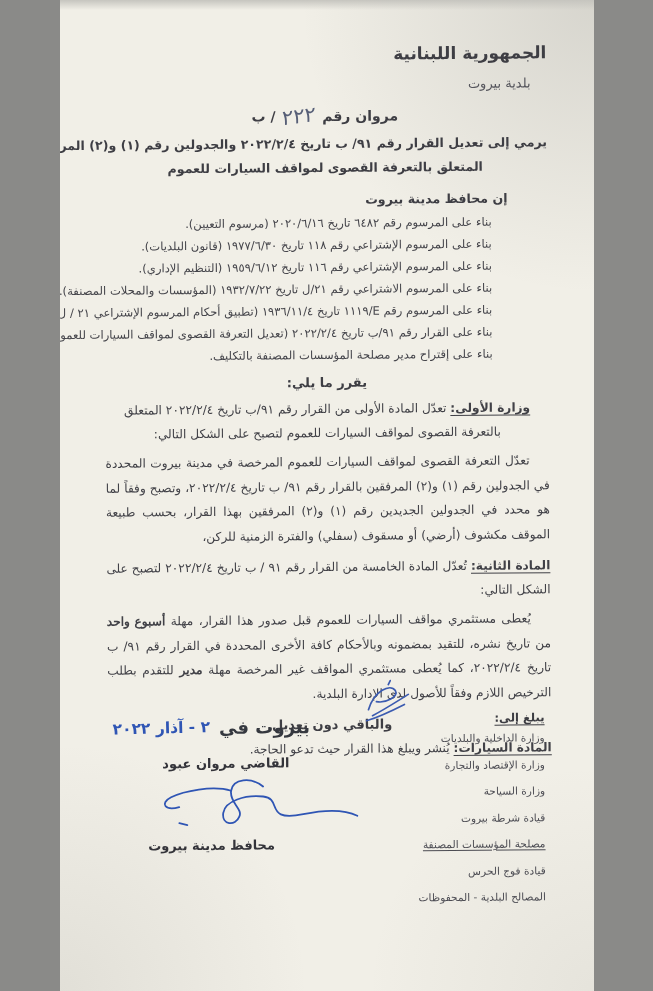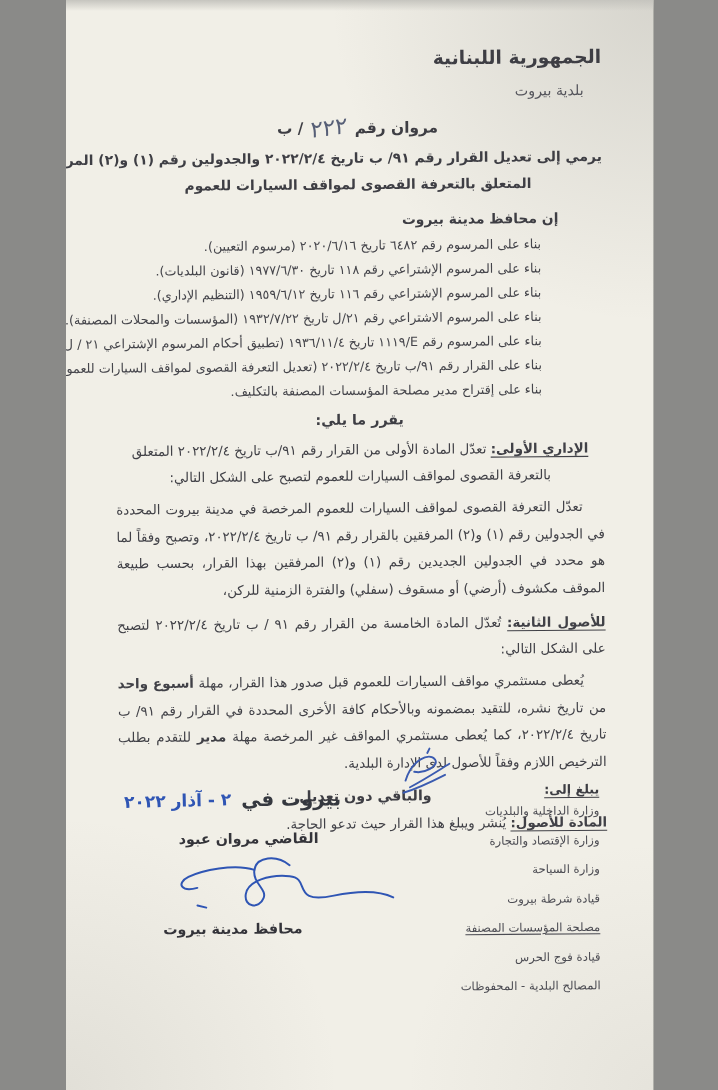--- a/index.html
+++ b/index.html
@@ -35,21 +35,21 @@
   .authority{margin-top:12px;margin-right:40px;font-weight:bold;font-size:12.6px;}
   .clauses{margin-top:5px;margin-right:56px;}
   .clause{font-size:11.6px;line-height:22px;white-space:nowrap;color:#45454b;}
 
   .decides{margin-top:9px;text-align:center;font-weight:bold;font-size:13px;}
 
   p.art{margin:7px 0 0 0;font-size:12.2px;line-height:24px;text-align:justify;color:#414147;}
   p.art.center2{text-align:center;}
   p.body{margin-top:5px;text-indent:20px;line-height:24.5px;}
   .art-title{font-weight:bold;text-decoration:underline;text-underline-offset:3px;}
-  .b{font-weight:bold;}
+  .b{font-weight:bold;font-family:Liberation Serif, serif;}
 
   .unchanged{margin-top:11px;text-align:center;font-weight:bold;font-size:13px;}
   p.art3{margin-top:5px;}
 
   
   .initials-svg{position:absolute;top:679px;left:296px;}
   .stamp-row{position:absolute;top:716px;left:50px;display:flex;direction:rtl;align-items:center;gap:9px;}
   .stamp-city{font-size:18px;color:#35383f;font-weight:bold;}
   .stamp-date{font-size:15.5px;font-weight:bold;color:#2f55b4;letter-spacing:1.5px;transform:rotate(-1deg);white-space:nowrap;}
   .judge{position:absolute;top:755px;left:88px;width:150px;text-align:center;font-weight:bold;font-size:13px;color:#34343a;}
@@ -91,33 +91,33 @@
         <div class="clause">بناء على المرسوم الإشتراعي رقم ١١٨ تاريخ ١٩٧٧/٦/٣٠ (قانون البلديات).</div>
         <div class="clause">بناء على المرسوم الإشتراعي رقم ١١٦ تاريخ ١٩٥٩/٦/١٢ (التنظيم الإداري).</div>
         <div class="clause">بناء على المرسوم الاشتراعي رقم ٢١/ل تاريخ ١٩٣٢/٧/٢٢ (المؤسسات والمحلات المصنفة).</div>
         <div class="clause">بناء على المرسوم رقم E/١١١٩ تاريخ ١٩٣٦/١١/٤ (تطبيق أحكام المرسوم الإشتراعي ٢١ / ل).</div>
         <div class="clause">بناء على القرار رقم ٩١/ب تاريخ ٢٠٢٢/٢/٤ (تعديل التعرفة القصوى لمواقف السيارات للعموم).</div>
         <div class="clause">بناء على إقتراح مدير مصلحة المؤسسات المصنفة بالتكليف.</div>
       </div>
 
       <div class="decides">يقرر ما يلي:</div>
 
-      <p class="art center2"><span class="art-title">الإداري الأولى:</span>
+      <p class="art center2"><span class="art-title">وزارة الأولى:</span>
         <span>تعدّل المادة الأولى من القرار رقم ٩١/ب تاريخ ٢٠٢٢/٢/٤ المتعلق بالتعرفة القصوى لمواقف السيارات للعموم لتصبح على الشكل التالي:</span></p>
 
       <p class="art body">تعدّل التعرفة القصوى لمواقف السيارات للعموم المرخصة في مدينة بيروت المحددة في الجدولين رقم (١) و(٢) المرفقين بالقرار رقم ٩١/ ب تاريخ ٢٠٢٢/٢/٤، وتصبح وفقاً لما هو محدد في الجدولين الجديدين رقم (١) و(٢) المرفقين بهذا القرار، بحسب طبيعة الموقف مكشوف (أرضي) أو مسقوف (سفلي) والفترة الزمنية للركن،</p>
 
-      <p class="art"><span class="art-title">للأصول الثانية:</span>
+      <p class="art"><span class="art-title">المادة الثانية:</span>
         <span>تُعدّل المادة الخامسة من القرار رقم ٩١ / ب تاريخ ٢٠٢٢/٢/٤ لتصبح على الشكل التالي:</span></p>
 
       <p class="art body"><span>يُعطى مستثمري مواقف السيارات للعموم قبل صدور هذا القرار، مهلة </span><span class="b">أسبوع واحد</span><span> من تاريخ نشره، للتقيد بمضمونه وبالأحكام كافة الأخرى المحددة في القرار رقم ٩١/ ب تاريخ ٢٠٢٢/٢/٤، كما يُعطى مستثمري المواقف غير المرخصة مهلة </span><span class="b">مدير</span><span> للتقدم بطلب الترخيص اللازم وفقاً للأصول لدى الإدارة البلدية.</span></p>
 
       <div class="unchanged">والباقي دون تعديل.</div>
 
-      <p class="art art3"><span class="art-title">المادة للأصول:</span>
+      <p class="art art3"><span class="art-title">المادة السيارات:</span>
         <span>يُنشر ويبلغ هذا القرار حيث تدعو الحاجة.</span></p>
 
     </div>
 
     <svg class="initials-svg" width="56" height="46" viewBox="0 0 56 46">
       <g fill="none" stroke="#3b5bb0" stroke-width="1.7" stroke-linecap="round">
         <path d="M10,31 C16,12 32,5 37,12 C41,18 27,25 18,23"></path>
         <path d="M14,37 C26,31 40,22 50,16"></path>
         <path d="M8,42 C22,38 36,31 46,26"></path>
         <path d="M30,6 l2,-4"></path>

